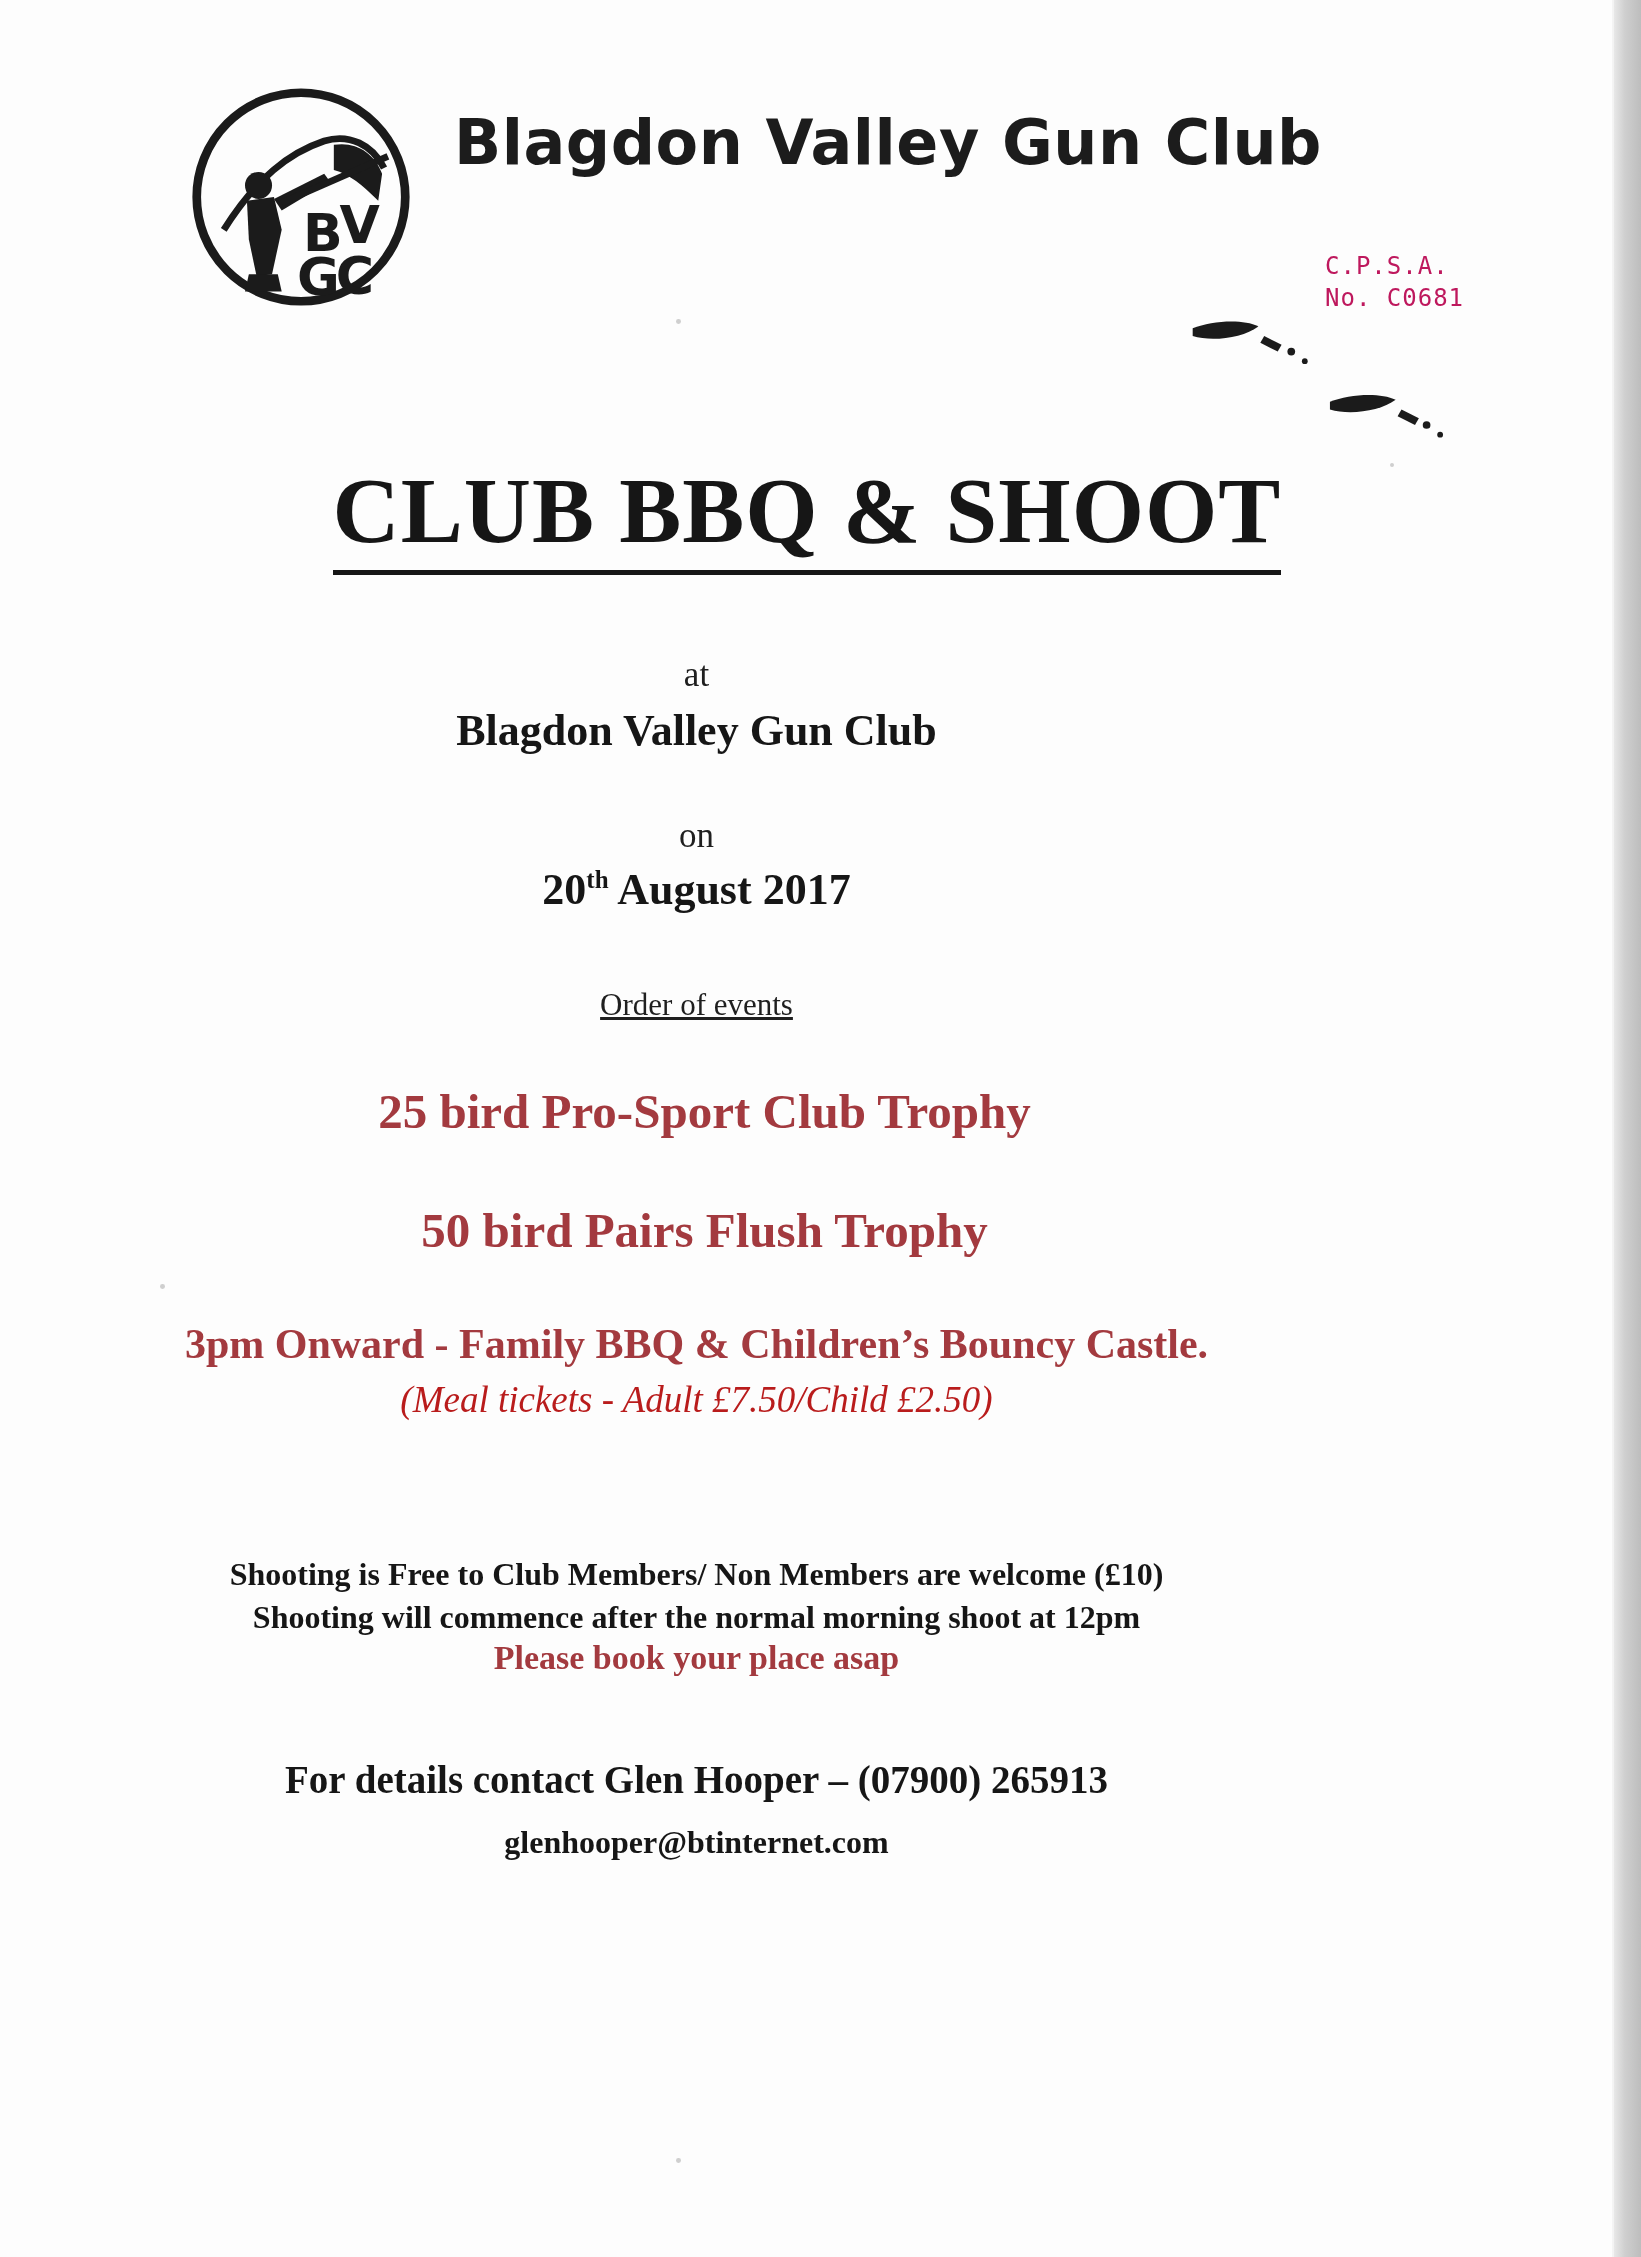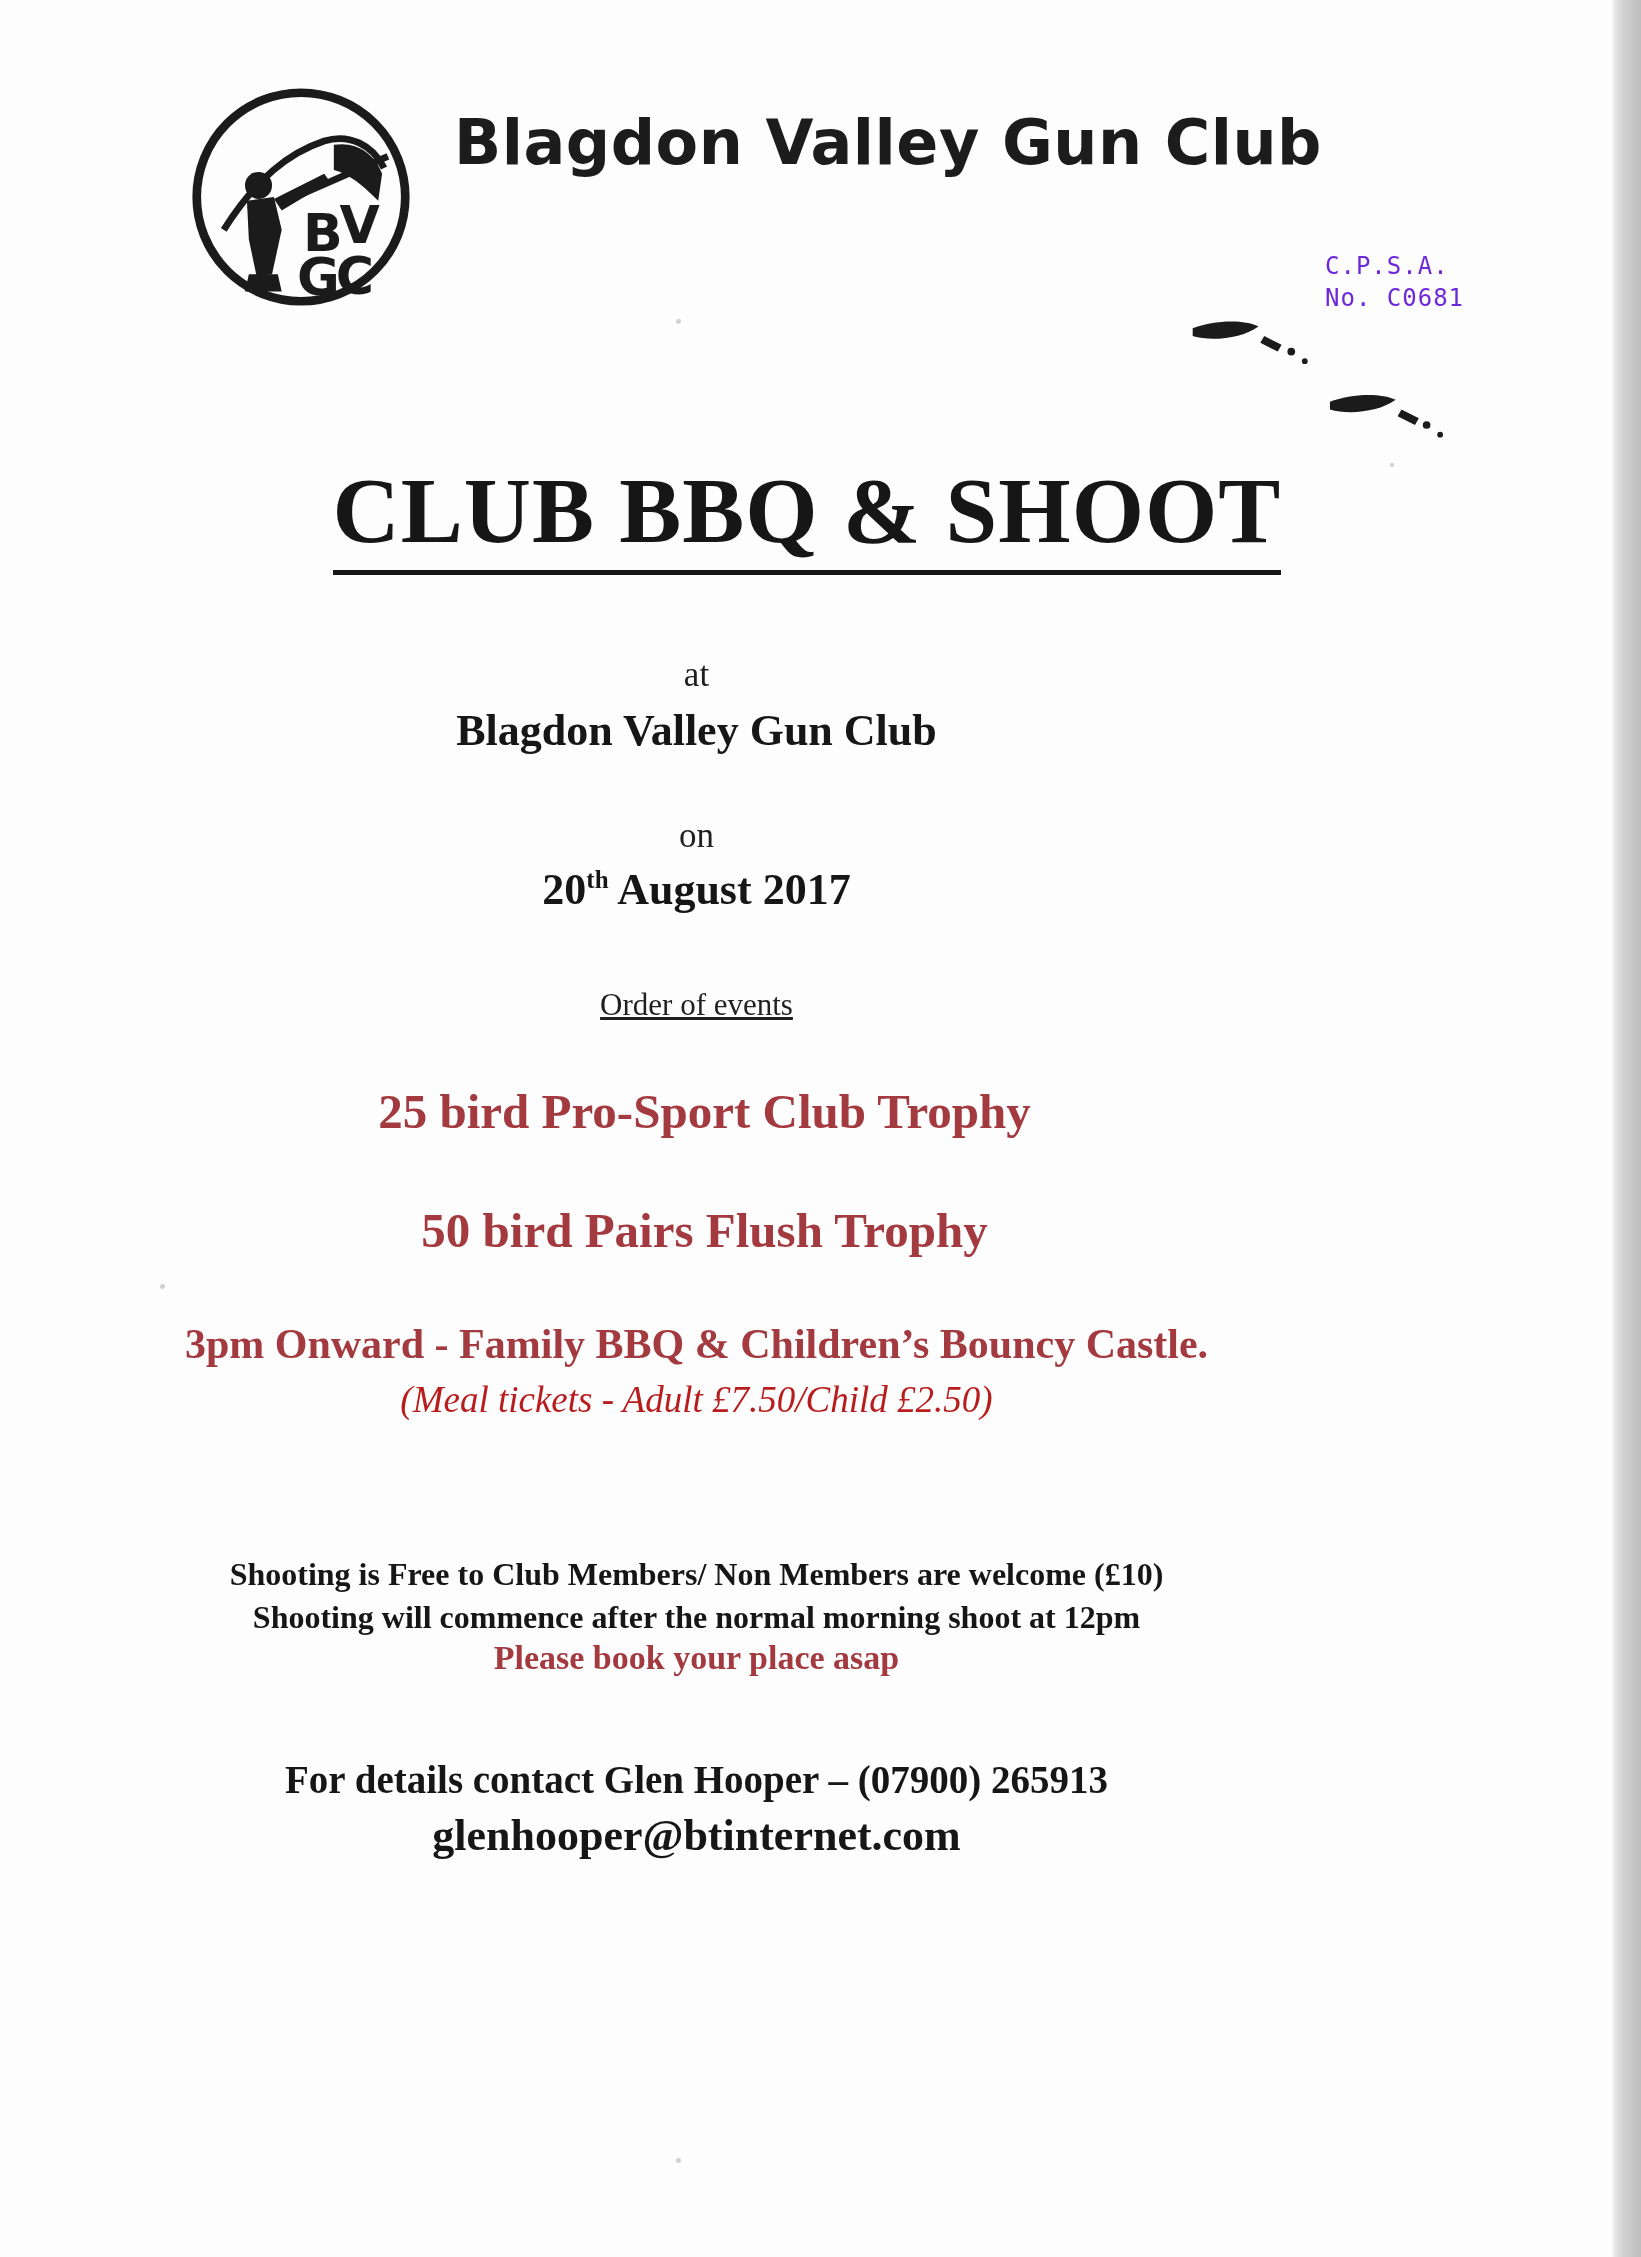--- a/index.html
+++ b/index.html
@@ -62,21 +62,21 @@
     white-space: nowrap;
   }
 
   .cpsa {
     position: absolute;
     left: 1325px;
     top: 174px;
     font-family: "DejaVu Sans Mono", monospace;
     font-size: 24px;
     line-height: 1.25;
-    color: #6d28d9;
+    color: #be185d;
     letter-spacing: 1px;
   }
   .cpsa-line2 { margin-top: 1.9px; }
 
   .clays {
     position: absolute;
     left: 1183px;
     top: 232px;
     width: 290px;
     height: 174px;
@@ -172,25 +172,25 @@
     font-family: "Liberation Serif", serif;
     color: #a33a3f;
   }
   .contact {
     font-size: 39px;
     font-weight: bold;
     font-family: "Liberation Serif", serif;
     color: #161616;
   }
   .email {
-    font-size: 44px;
-    font-weight: bold;
-    font-family: "Liberation Serif", serif;
-    color: #161616;
-    margin-top: 8px;
+    font-size: 32px;
+    font-weight: bold;
+    font-family: "Liberation Serif", serif;
+    color: #161616;
+    margin-top: 22px;
   }
   .speck {
     position: absolute;
     background: #cfcfcf;
     border-radius: 50%;
   }
 </style>
 </head>
 <body>
 

